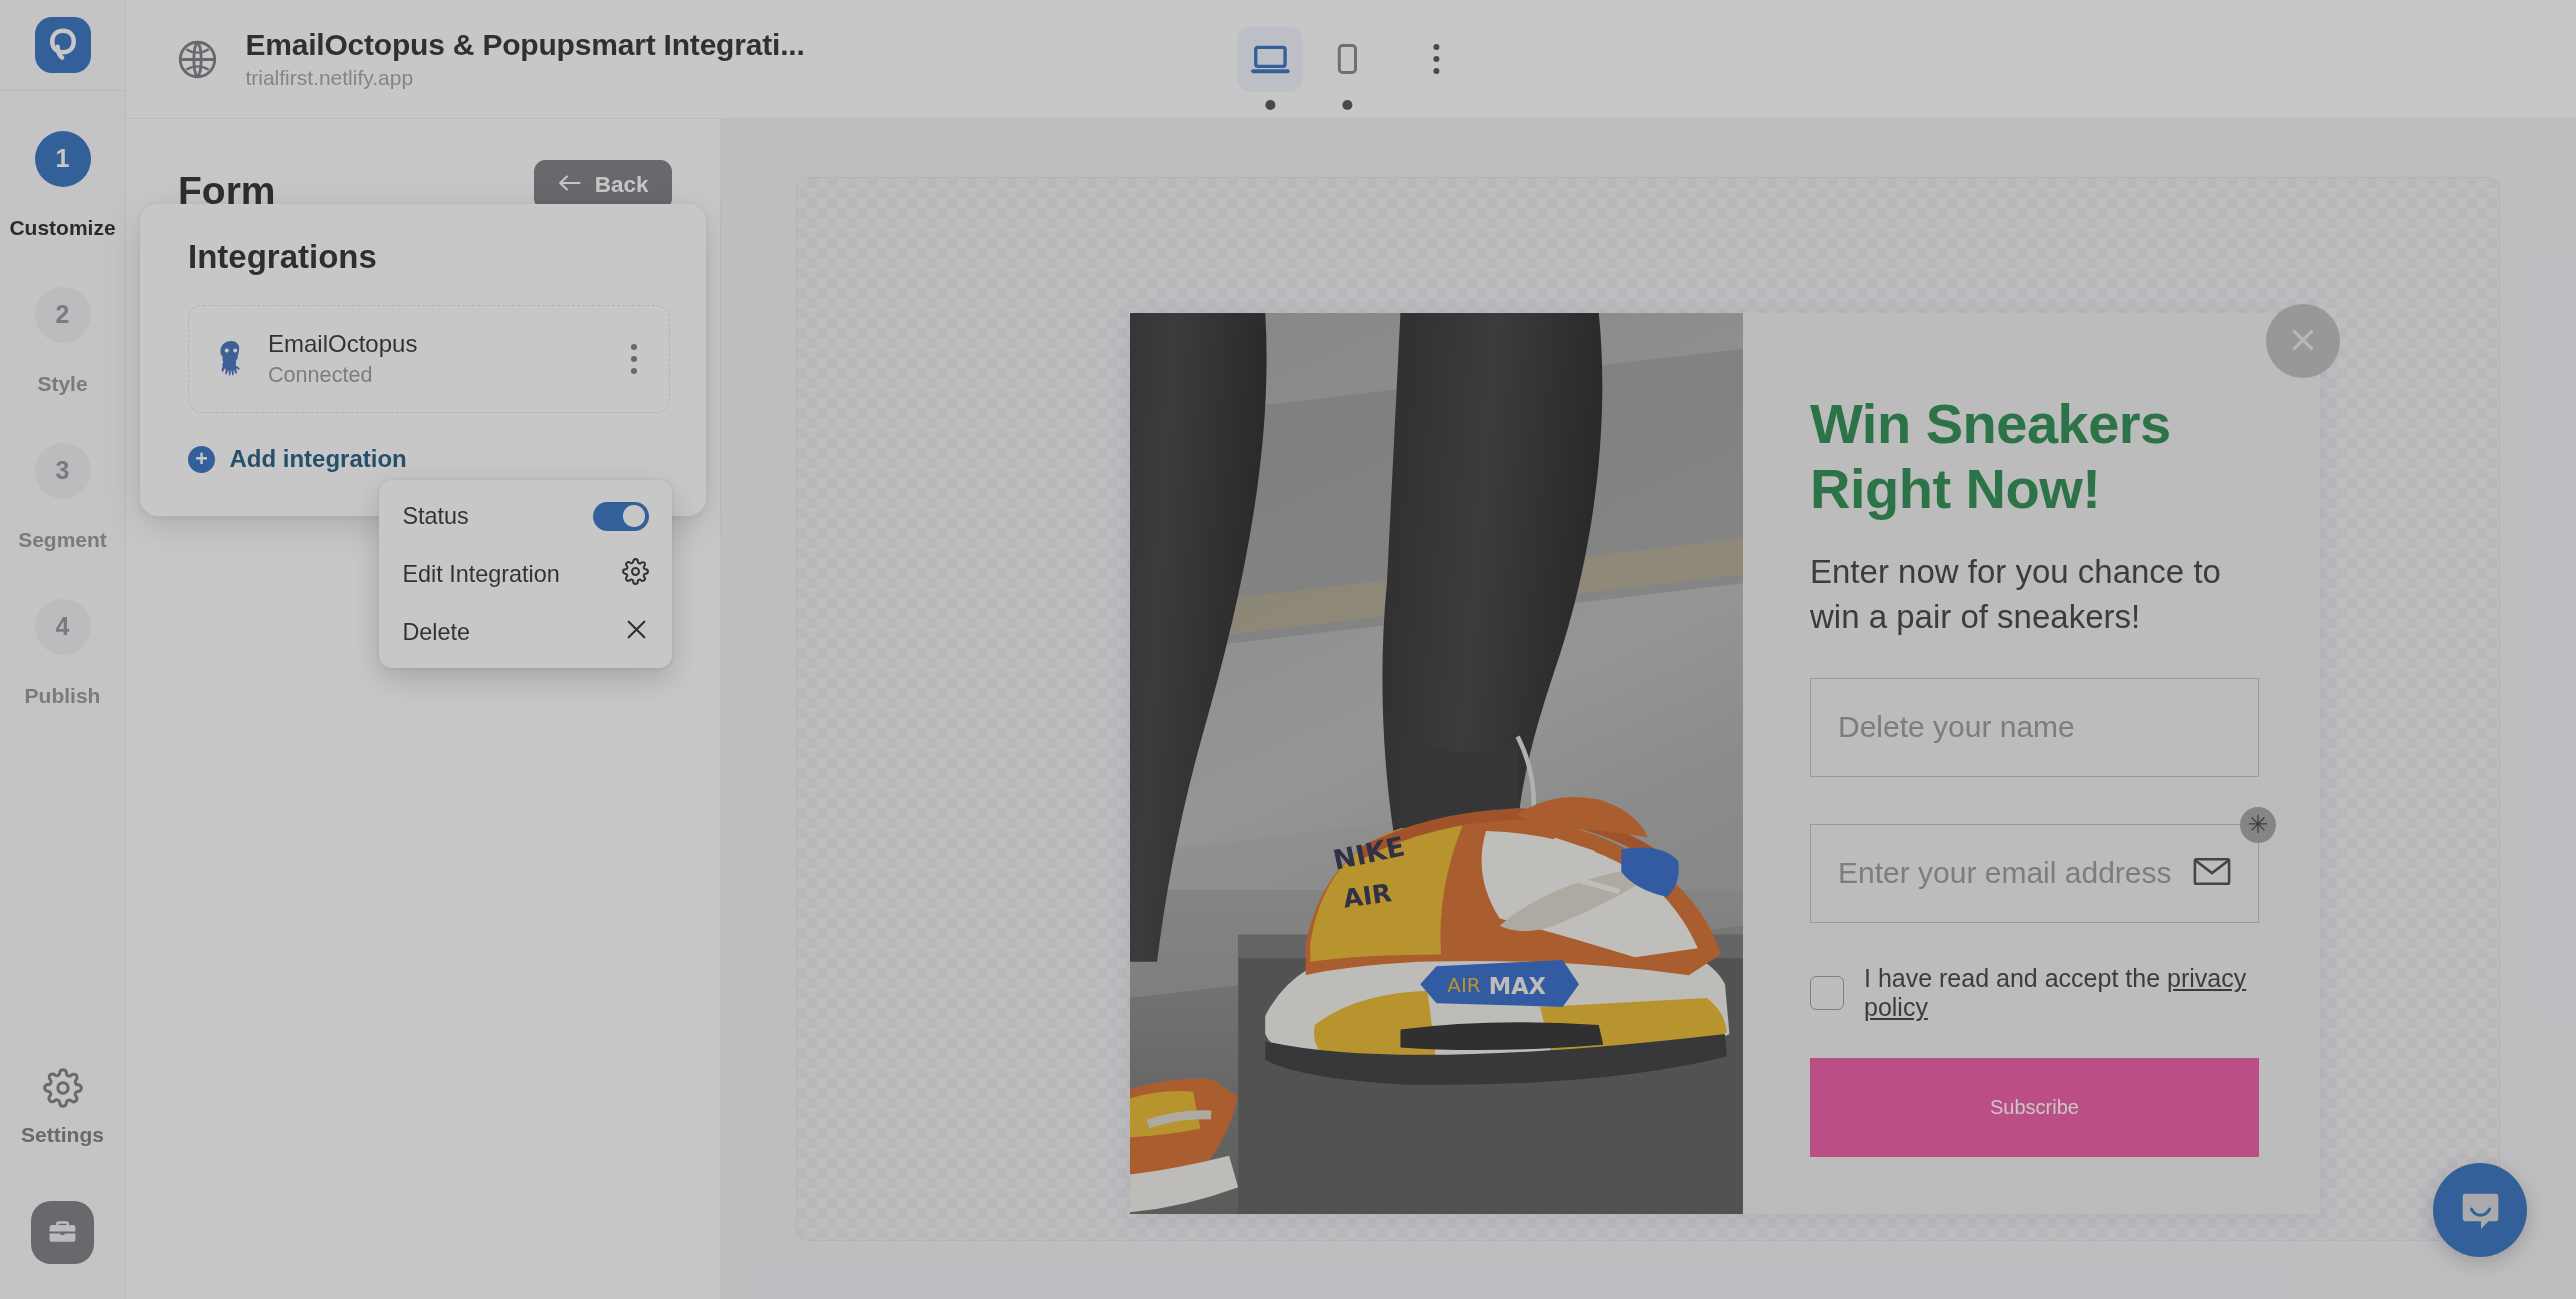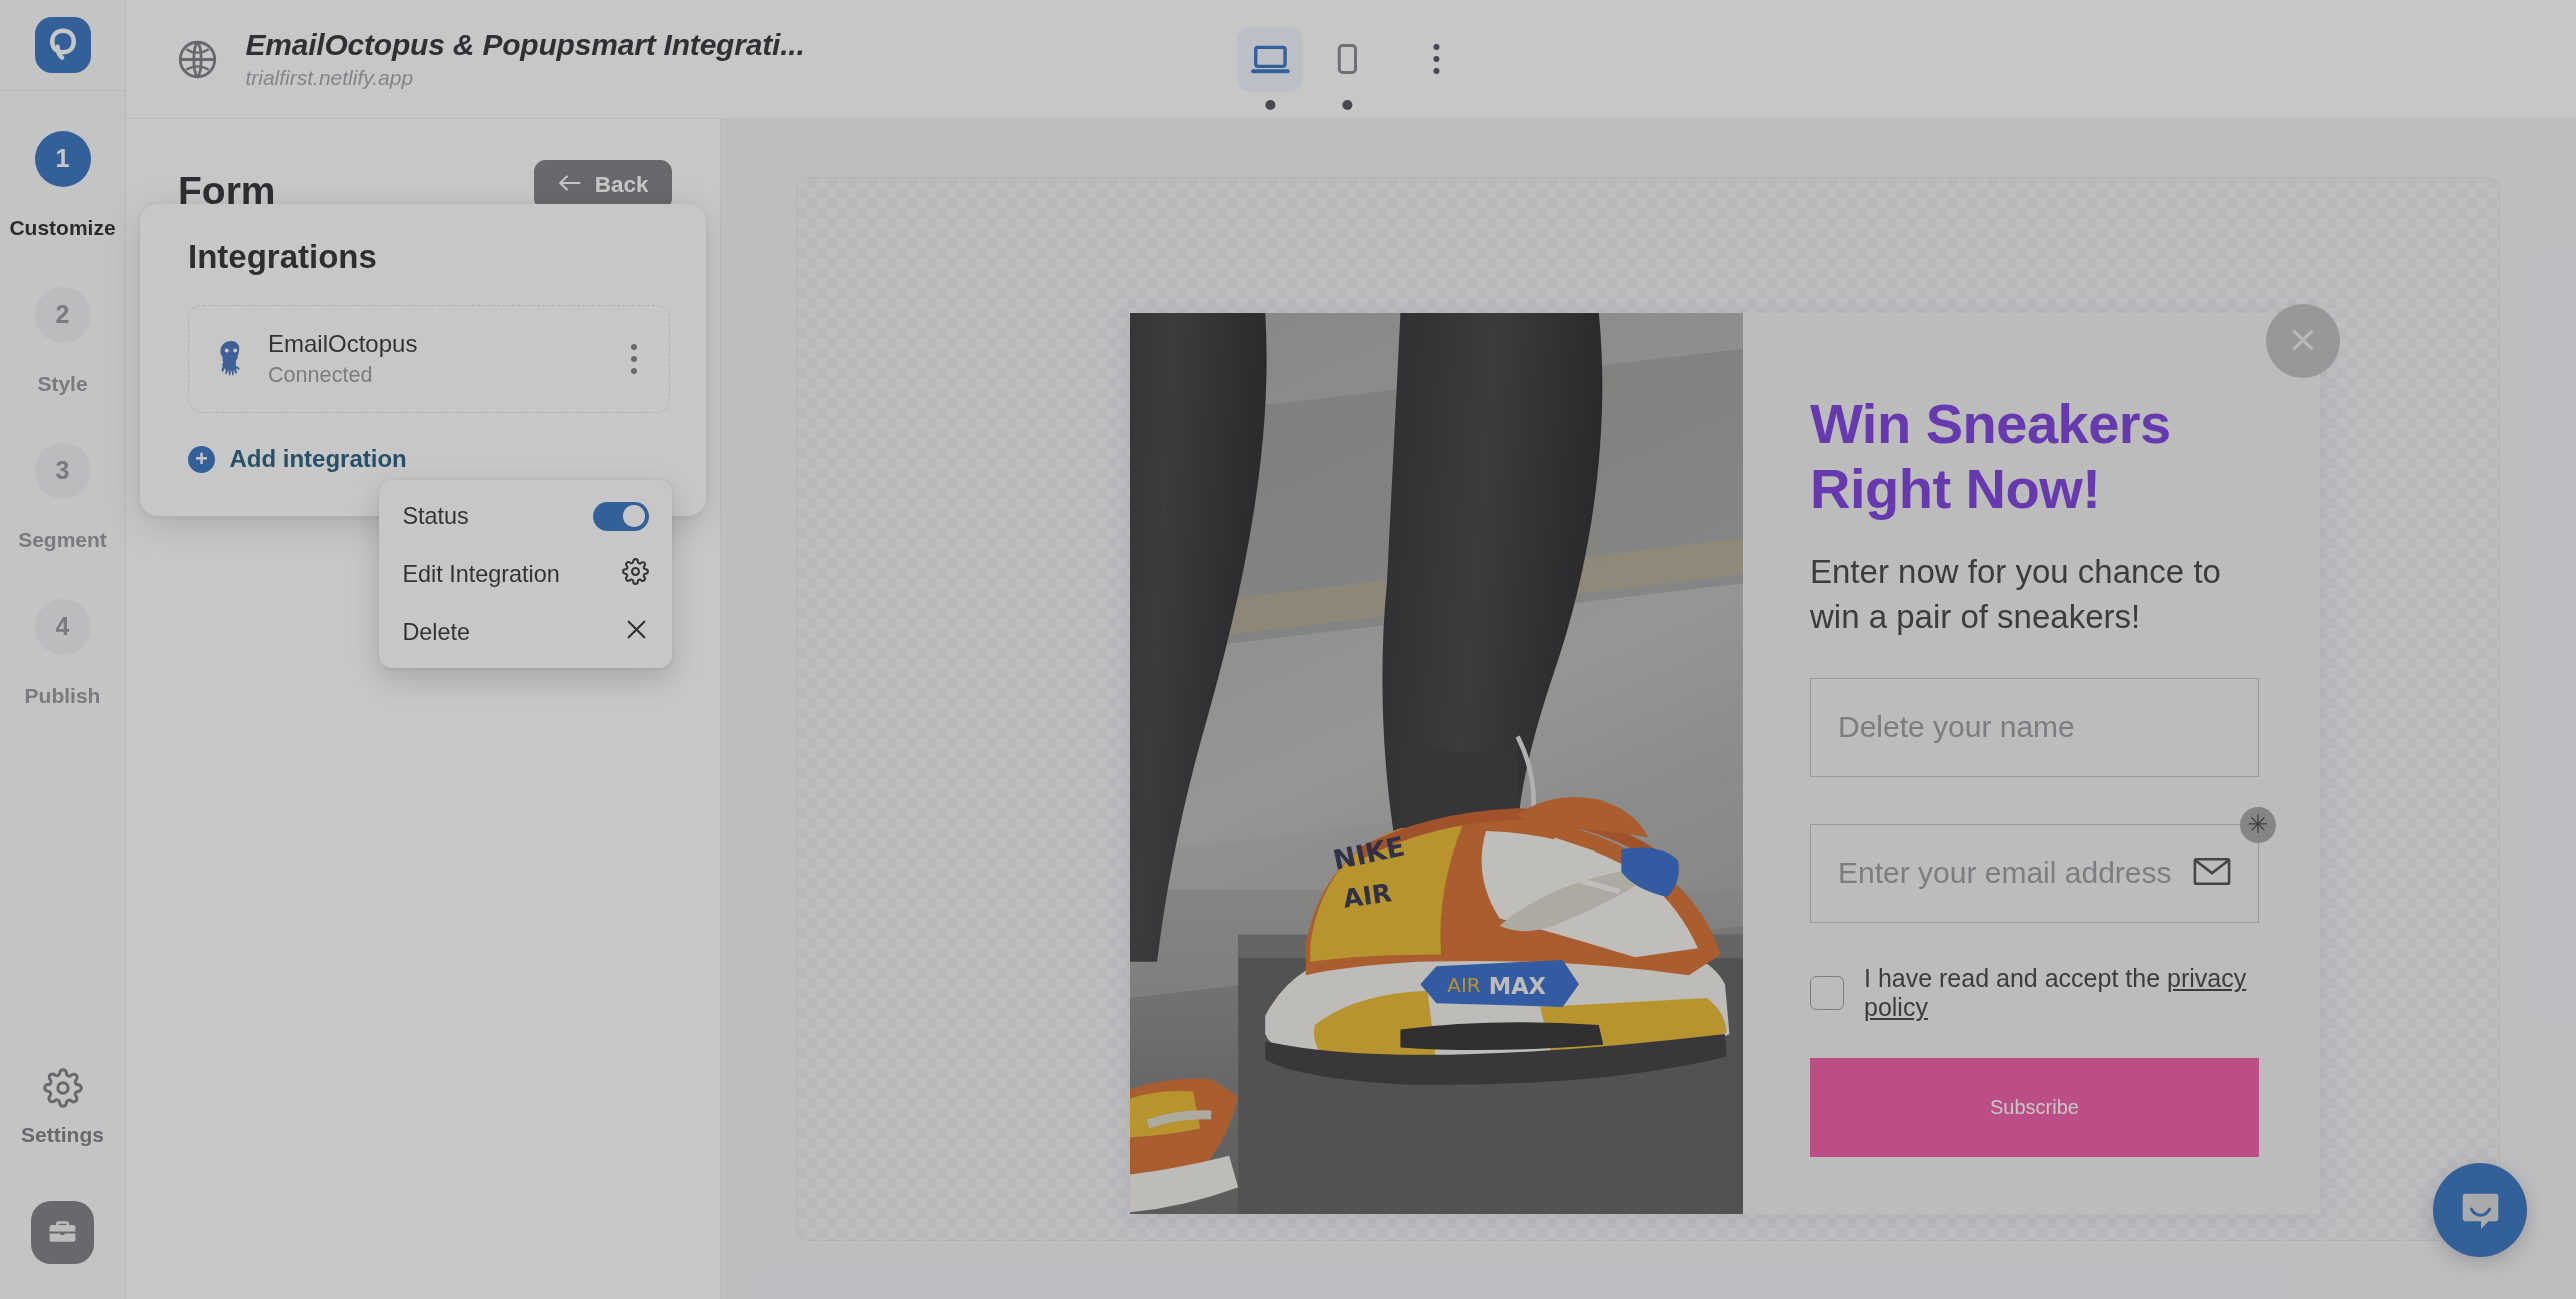--- a/index.html
+++ b/index.html
@@ -42,21 +42,21 @@
     background: #6f6f75; display: flex; align-items: center; justify-content: center; cursor: pointer;
   }
 
   
   .topbar {
     position: absolute; left: 126px; top: 0; width: 2450px; height: 119px;
     background: #fff; border-bottom: 0.9px solid #ececef;
     display: flex; align-items: center;
   }
   .globe-wrap { margin-left: 47px; width: 49px; height: 49px; display:flex; align-items:center; justify-content:center; }
-  .site-meta { margin-left: 23.4px; display: flex; flex-direction: column; justify-content: center; font-style: italic; }
+  .site-meta { margin-left: 23.4px; display: flex; flex-direction: column; justify-content: center; }
   .site-title { font-size: 30px; font-weight: 700; color: #1b1b1f; letter-spacing: -0.2px; white-space: nowrap; }
   .site-url { font-size: 21px; color: #9a9aa1; margin-top: 4.5px; }
   .device-group { position: absolute; left: 50%; transform: translateX(-50%); display: flex; align-items: center; gap: 12.6px; }
   .device-btn {
     position: relative; width: 65px; height: 65px; border-radius: 12.6px;
     display: flex; align-items: center; justify-content: center; cursor: pointer;
   }
   .device-btn.active { background: #eef3fb; }
   .device-dot { position: absolute; bottom: -18px; left: 50%; transform: translateX(-50%); width: 10px; height: 10px; border-radius: 50%; background: #3f3f46; }
   .kebab-top { width: 56px; height: 56px; display:flex; flex-direction: column; align-items:center; justify-content:center; gap:5.4px; cursor:pointer; margin-left: 16px; }
@@ -138,21 +138,21 @@
     position: absolute; left: 333px; top: 135px; width: 1190px; height: 901px;
     background: #eeeeee; display: flex; overflow: visible;
     box-shadow: 0 3.6px 23.4px rgba(0,0,0,0.07);
   }
   .popup-img { width: 613px; height: 901px; position: relative; overflow: hidden; flex: none; background: #3b3b3b; }
   .popup-body { flex: 1; position: relative; padding: 79px 61px 0 67px; }
   .popup-close {
     position: absolute; right: -20px; top: -9px; width: 74px; height: 74px; border-radius: 50%;
     background: #b8b8b8; display: flex; align-items: center; justify-content: center; cursor: pointer;
   }
-  .popup-h1 { font-size: 56px; line-height: 1.16; font-weight: 700; color: #6d28d9; letter-spacing: -0.5px; }
+  .popup-h1 { font-size: 56px; line-height: 1.16; font-weight: 700; color: #15803d; letter-spacing: -0.5px; }
   .popup-sub { margin-top: 27px; font-size: 33px; line-height: 1.38; color: #2c2c2e; }
   .field {
     margin-top: 38px; height: 99px; border: 1.8px solid #bcbcbc; background: transparent;
     display: flex; align-items: center; padding: 0 27px; position: relative;
   }
   .field .ph { font-size: 30px; color: #8e8e93; }
   .field.email { margin-top: 47px; }
   .field .env { position: absolute; right: 27px; top: 50%; transform: translateY(-50%); }
   .req-marker {
     position: absolute; right: -18px; top: -18px; width: 36px; height: 36px; border-radius: 50%;

